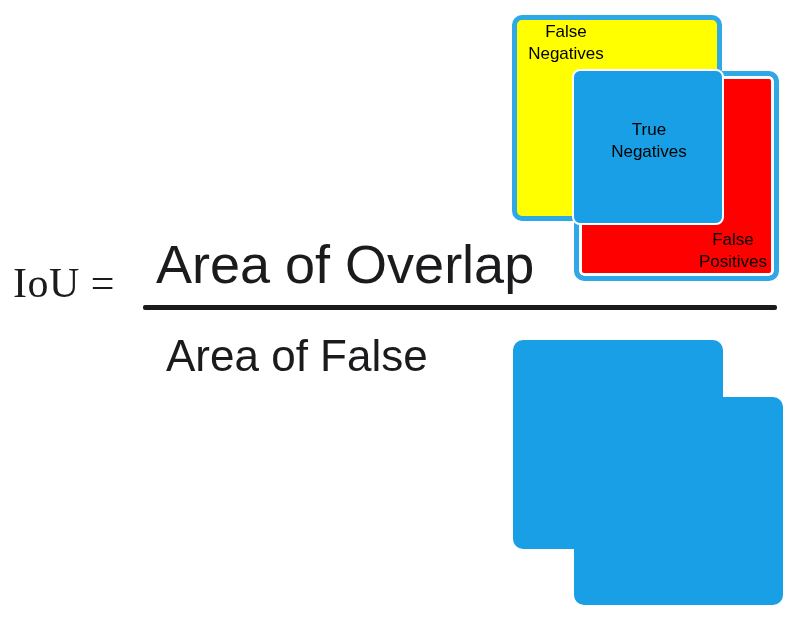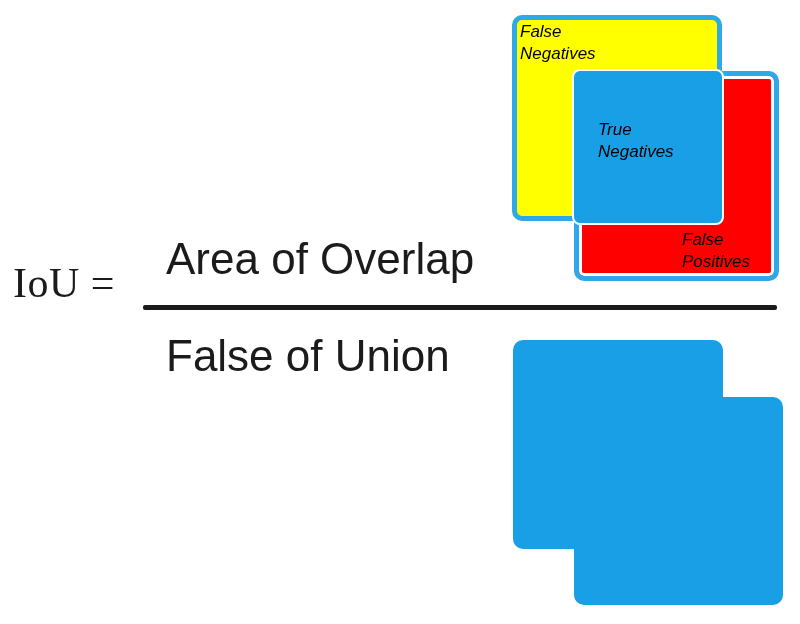--- a/index.html
+++ b/index.html
@@ -12,21 +12,21 @@
   }
   .abs { position: absolute; box-sizing: border-box; }
 
   
   .formula-text {
     color: #1b1b1d;
     line-height: 1;
     white-space: nowrap;
   }
   .formula-lhs   { left: 13px;  top: 262px; font-size: 42px; letter-spacing: 0.5px; font-family: Liberation Serif, serif; }
-  .numerator     { left: 166px; top: 237px; font-size: 44px; }
+  .numerator     { left: 156px; top: 237px; font-size: 54px; }
   .denominator   { left: 166px; top: 334px; font-size: 44px; }
   .frac-line     { left: 143px; top: 305px; width: 634px; height: 5px; background: #1b1b1d; border-radius: 2px; }
 
   
   .gt-box {       
     left: 512px; top: 15px; width: 210px; height: 206px;
     background: #ffff00;
     border: 5px solid #2fa8e8;
     border-radius: 10px;
   }
@@ -40,22 +40,22 @@
   .overlap-box {  
     left: 572px; top: 69px; width: 152px; height: 156px;
     background: #199fe6;
     border: 2px solid #ffffff;
     border-radius: 8px;
   }
   .venn-label {
     font-size: 17px;
     line-height: 22px;
     color: #000000;
+    text-align: center;
     white-space: pre-line;
-    font-style: italic;
   }
   .fn-label { left: 520px; top: 21px;  width: 92px;  }
   .tp-label { left: 598px; top: 119px; width: 102px; }
   .fp-label { left: 682px; top: 229px; width: 102px; }
 
   
   .union-a {
     left: 513px; top: 340px; width: 210px; height: 209px;
     background: #199fe6; border-radius: 10px;
   }
@@ -66,21 +66,21 @@
 </style>
 </head>
 <body>
 
 <div class="abs" style="left:0;top:0;width:800px;height:624px;">
 
   <div>
     <span class="abs formula-text formula-lhs">IoU =</span>
     <span class="abs formula-text numerator">Area of Overlap</span>
     <div class="abs frac-line"></div>
-    <span class="abs formula-text denominator">False of Union</span>
+    <span class="abs formula-text denominator">Area of False</span>
   </div>
 
   <div>
     <div class="abs gt-box"></div>
     <div class="abs pred-box"></div>
     <div class="abs overlap-box"></div>
 
     <div class="abs venn-label fn-label">False
 Negatives</div>
     <div class="abs venn-label tp-label">True

